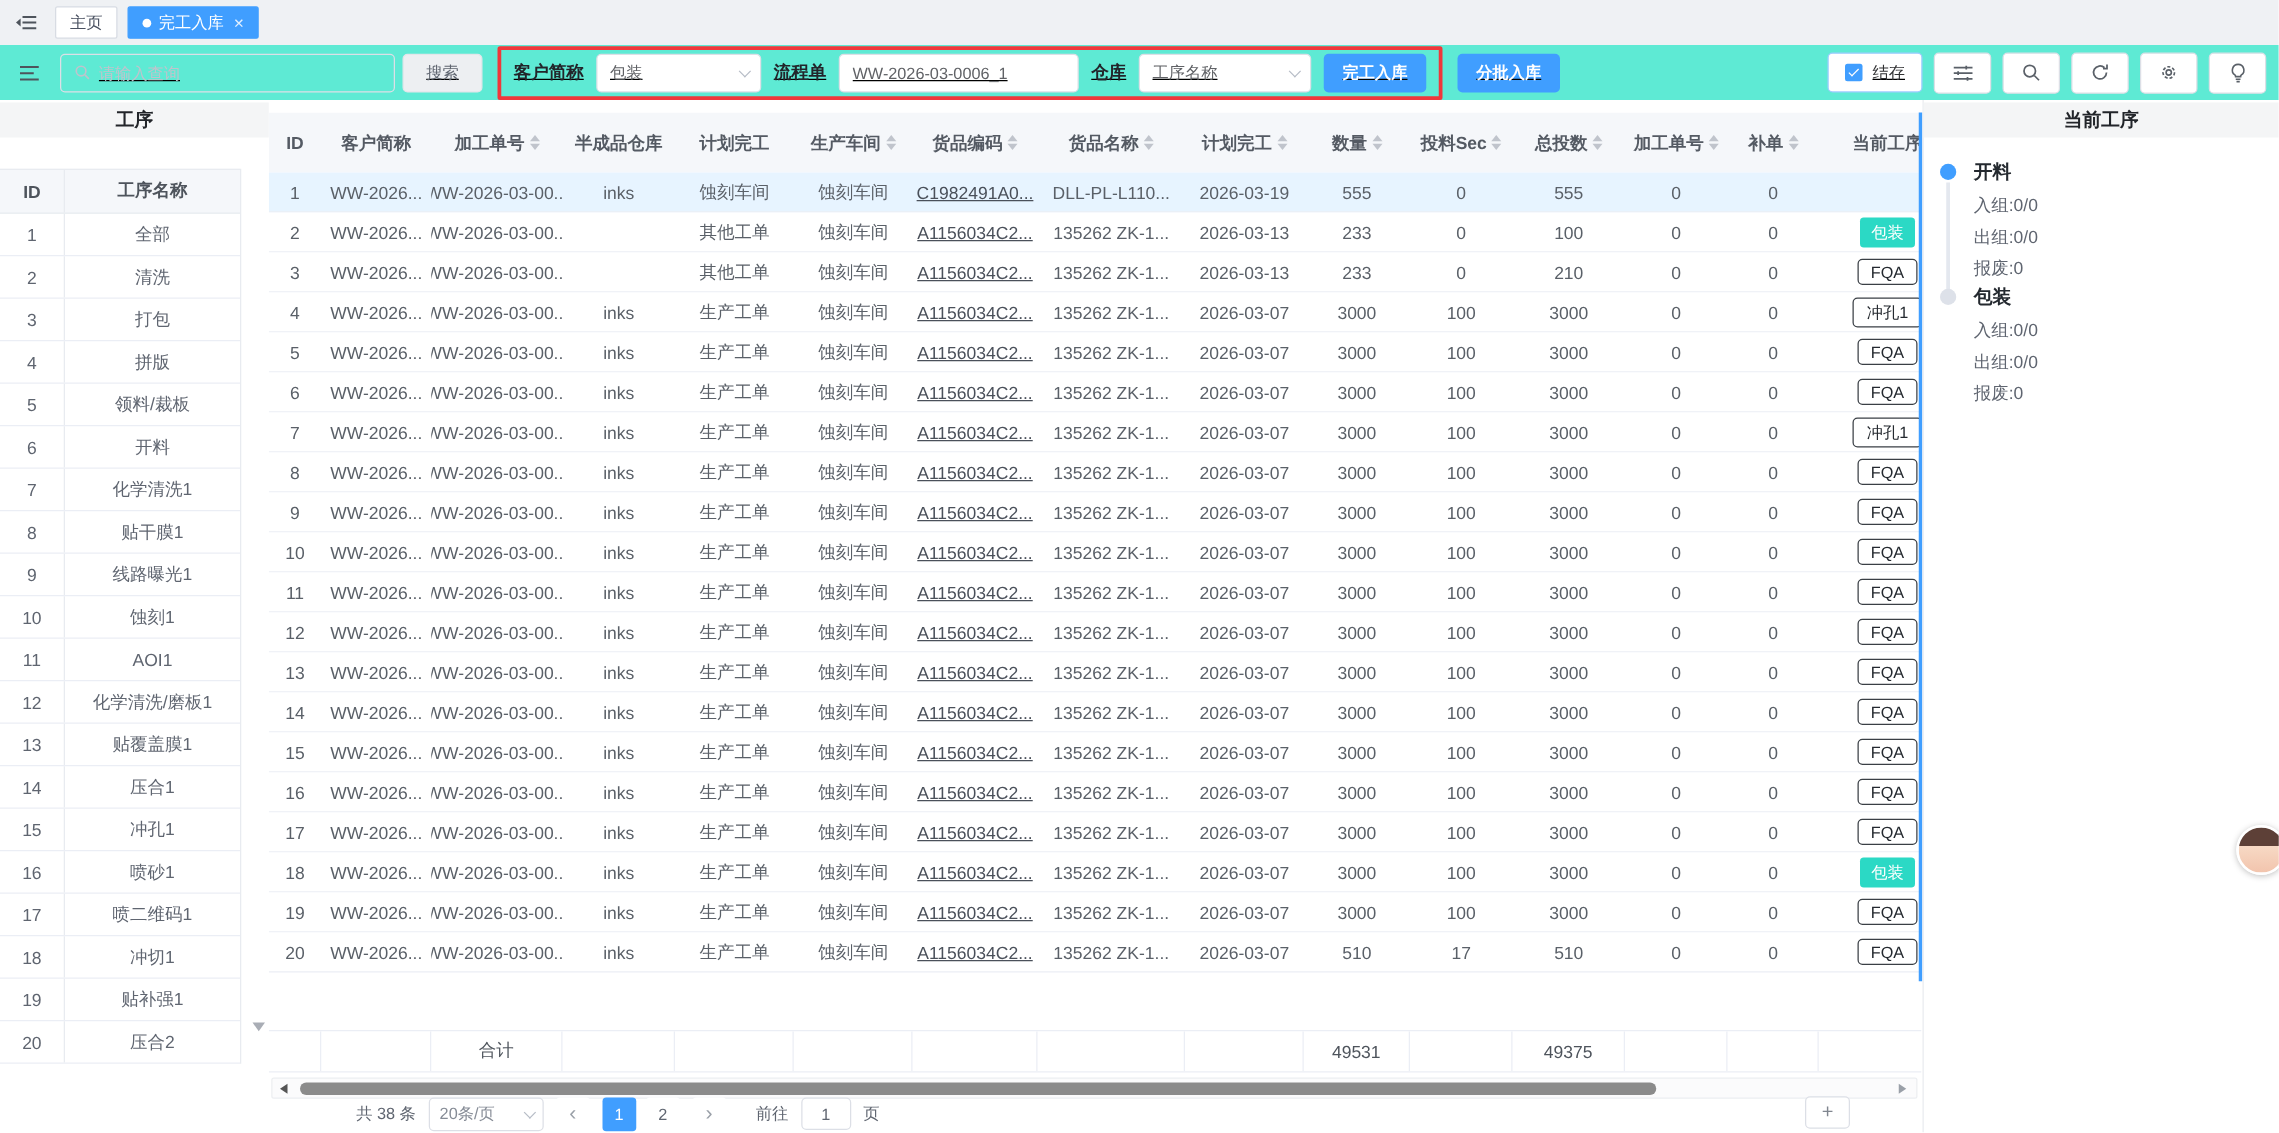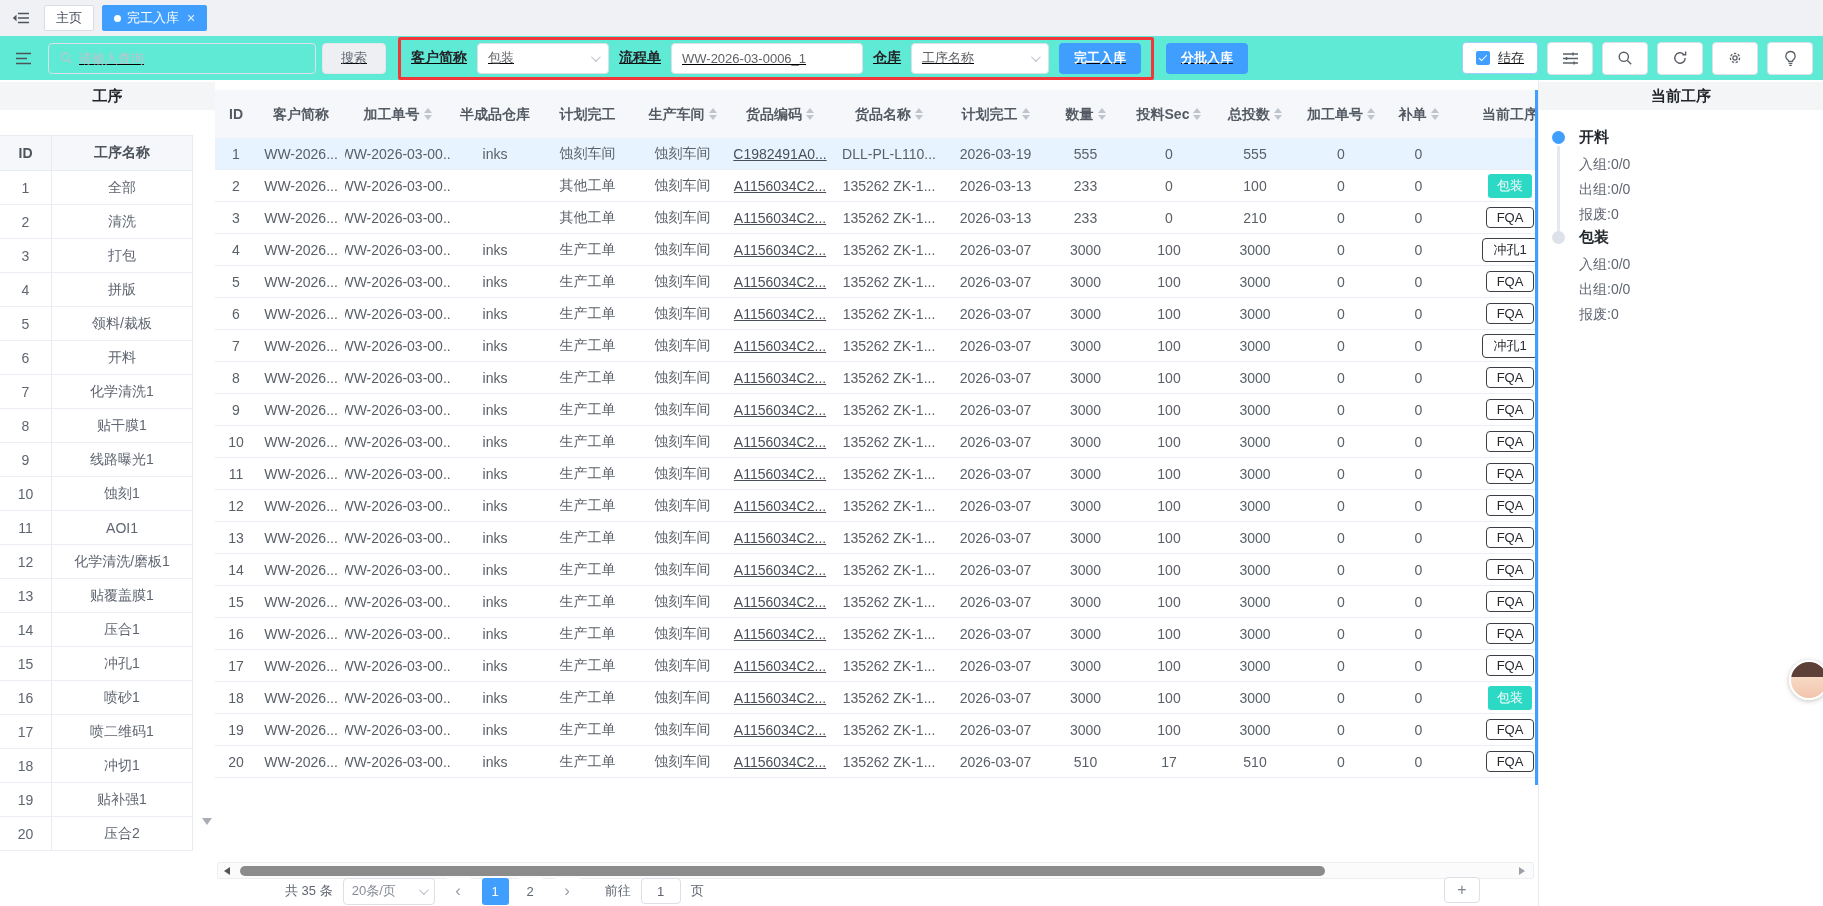--- a/index.html
+++ b/index.html
@@ -1359,28 +1359,45 @@
                 <div class="bcell" style="width: 73px;">
                   <span>0</span>
                 </div>
                 <div class="bcell" style="width: 110px;">
                   <span class="badge-outline">FQA</span>
                 </div>
               </div>
             </div>
         </div>
       </div>
+      <div class="sum-row" id="sum-row">
+          <div class="scell" style="width: 42px;"></div>
+          <div class="scell" style="width: 88px;"></div>
+          <div class="scell" style="width: 105px;">合计</div>
+          <div class="scell" style="width: 90px;"></div>
+          <div class="scell" style="width: 95px;"></div>
+          <div class="scell" style="width: 95px;"></div>
+          <div class="scell" style="width: 100px;"></div>
+          <div class="scell" style="width: 118px;"></div>
+          <div class="scell" style="width: 95px;"></div>
+          <div class="scell" style="width: 85px;">49531</div>
+          <div class="scell" style="width: 82px;"></div>
+          <div class="scell" style="width: 90px;">49375</div>
+          <div class="scell" style="width: 82px;"></div>
+          <div class="scell" style="width: 73px;"></div>
+          <div class="scell grow" style="width: 110px;"></div>
+        </div>
       <div class="blue-line"></div>
       <div class="hscroll">
         <span class="harrow left"></span>
         <span class="hthumb"></span>
         <span class="harrow right"></span>
       </div>
       <div class="pager">
-        <span>共 35 条</span>
+        <span>共 38 条</span>
         <div class="mini-select">
           <span>20条/页</span>
           <span class="chev"></span>
         </div>
         <button class="pg-btn pg-arrow">‹</button>
         <span id="page-btns" style="display:flex;gap:8px">
             <button class="pg-btn active">1</button>
             <button class="pg-btn">2</button>
           </span>
         <button class="pg-btn pg-arrow">›</button>

